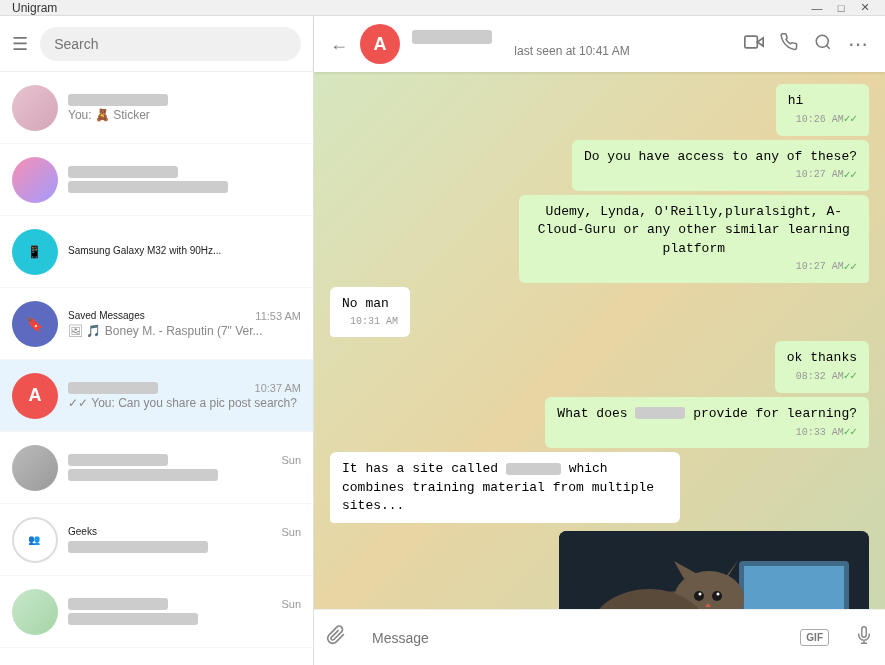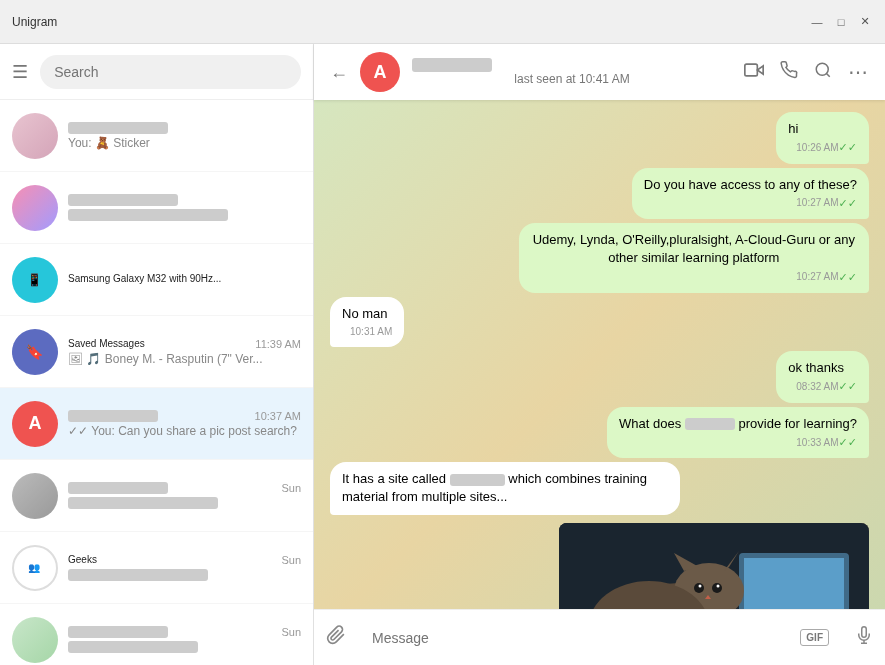--- a/index.html
+++ b/index.html
@@ -1,20 +1,20 @@
 <!DOCTYPE html>
 <html><head>
   <meta charset="utf-8">
   <style>
     * { margin: 0; padding: 0; box-sizing: border-box; }
     body { width: 885px; height: 665px; font-family: 'Segoe UI', sans-serif; display: flex; flex-direction: column; overflow: hidden; background: #fff; }
     
     
     .titlebar {
-      height: 44px;
+      height: 16px;
       background: #f0f0f0;
       display: flex;
       align-items: center;
       padding: 0 12px;
       justify-content: space-between;
       border-bottom: 1px solid #ddd;
       flex-shrink: 0;
     }
     .titlebar-title { font-size: 12px; color: #333; }
     .titlebar-controls { display: flex; gap: 8px; }
@@ -112,24 +112,25 @@
       flex: 1;
       overflow-y: auto;
       padding: 12px 16px;
       display: flex;
       flex-direction: column;
       gap: 4px;
     }
     .msg-bubble {
       max-width: 65%;
       padding: 8px 12px;
-      border-radius: 16px;
+      border-radius: 6px;
       font-size: 13px;
       line-height: 1.4;
       position: relative;
+      font-family: Liberation Mono, monospace;
     }
     .msg-sent {
       background: #dcf8c6;
       align-self: flex-end;
       border-bottom-right-radius: 4px;
     }
     .msg-received {
       background: #fff;
       align-self: flex-start;
       border-bottom-left-radius: 4px;
@@ -265,21 +266,21 @@
           </div>
           <div class="chat-preview"></div>
         </div>
       </div>
 
       <div class="chat-item">
         <div class="avatar" style="background: #5c6bc0; font-size:14px;">🔖</div>
         <div class="chat-info">
           <div class="chat-name-row">
             <span class="chat-name">Saved Messages</span>
-            <span class="chat-time">11:39 AM</span>
+            <span class="chat-time">11:53 AM</span>
           </div>
           <div class="chat-preview">🖼 🎵 Boney M. - Rasputin (7" Ver...</div>
         </div>
       </div>
 
       <div class="chat-item active">
         <div class="avatar" style="background: #ef5350; font-size:18px; font-weight:bold;">A</div>
         <div class="chat-info">
           <div class="chat-name-row">
             <span class="blurred-text" style="width:90px;"></span>

